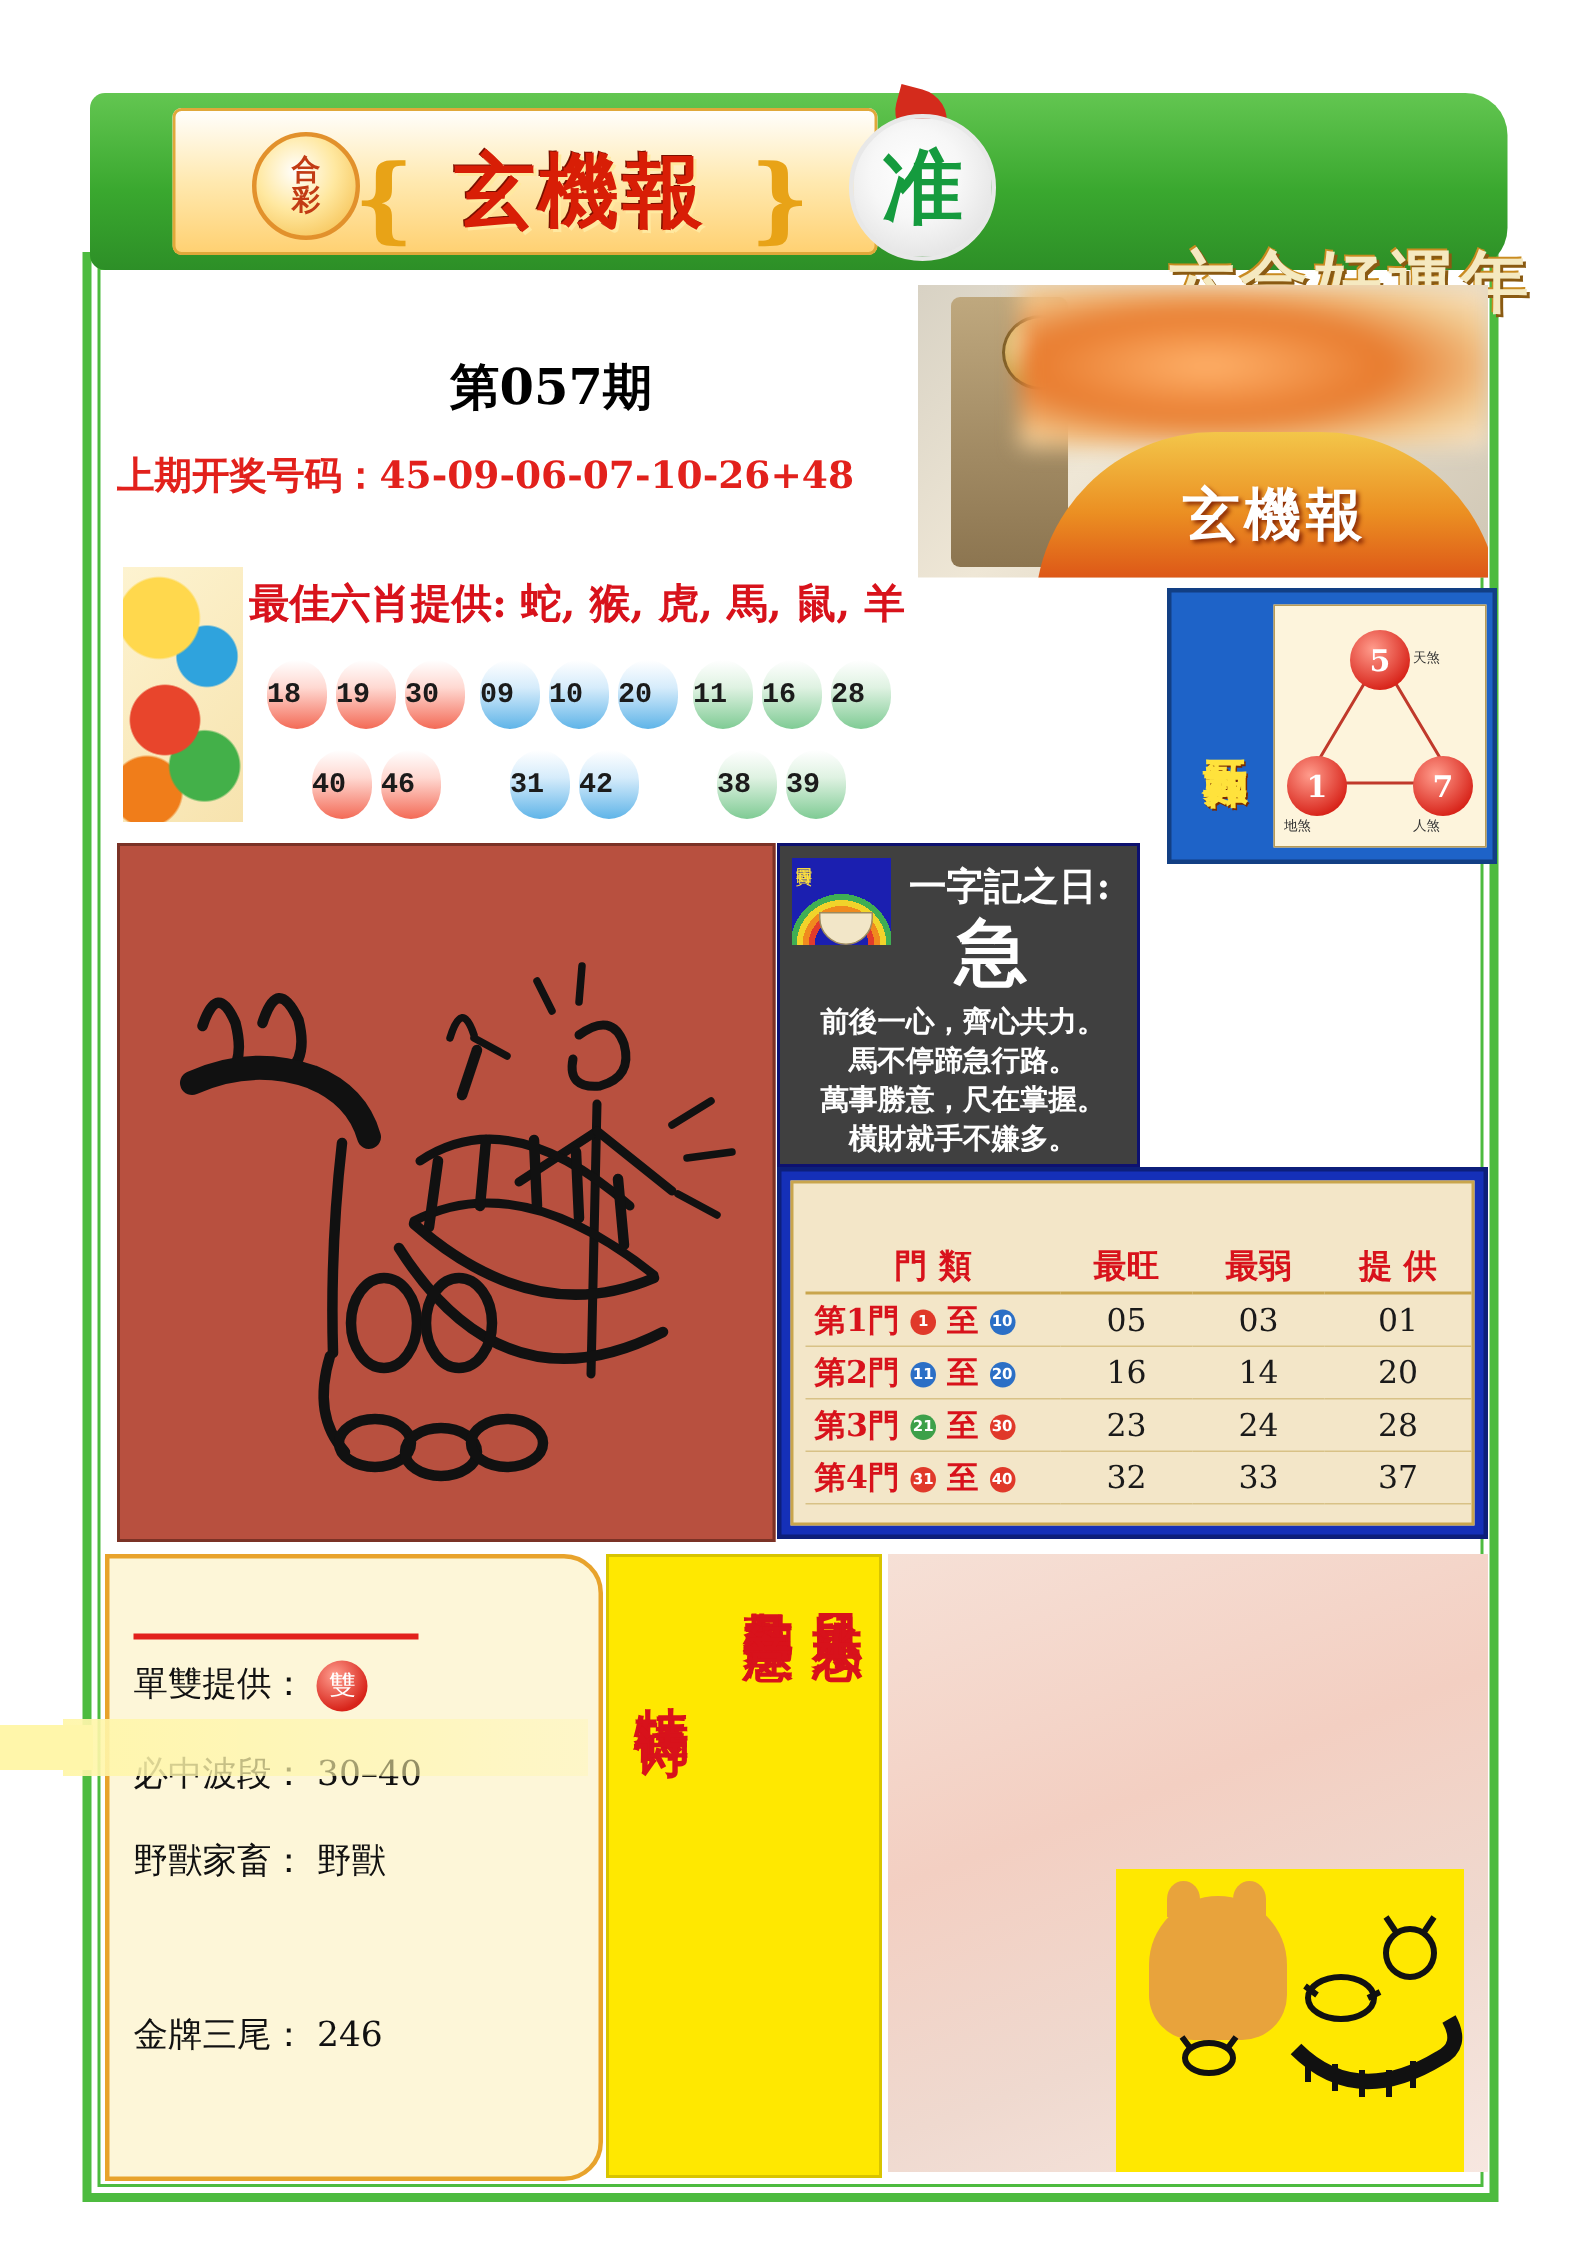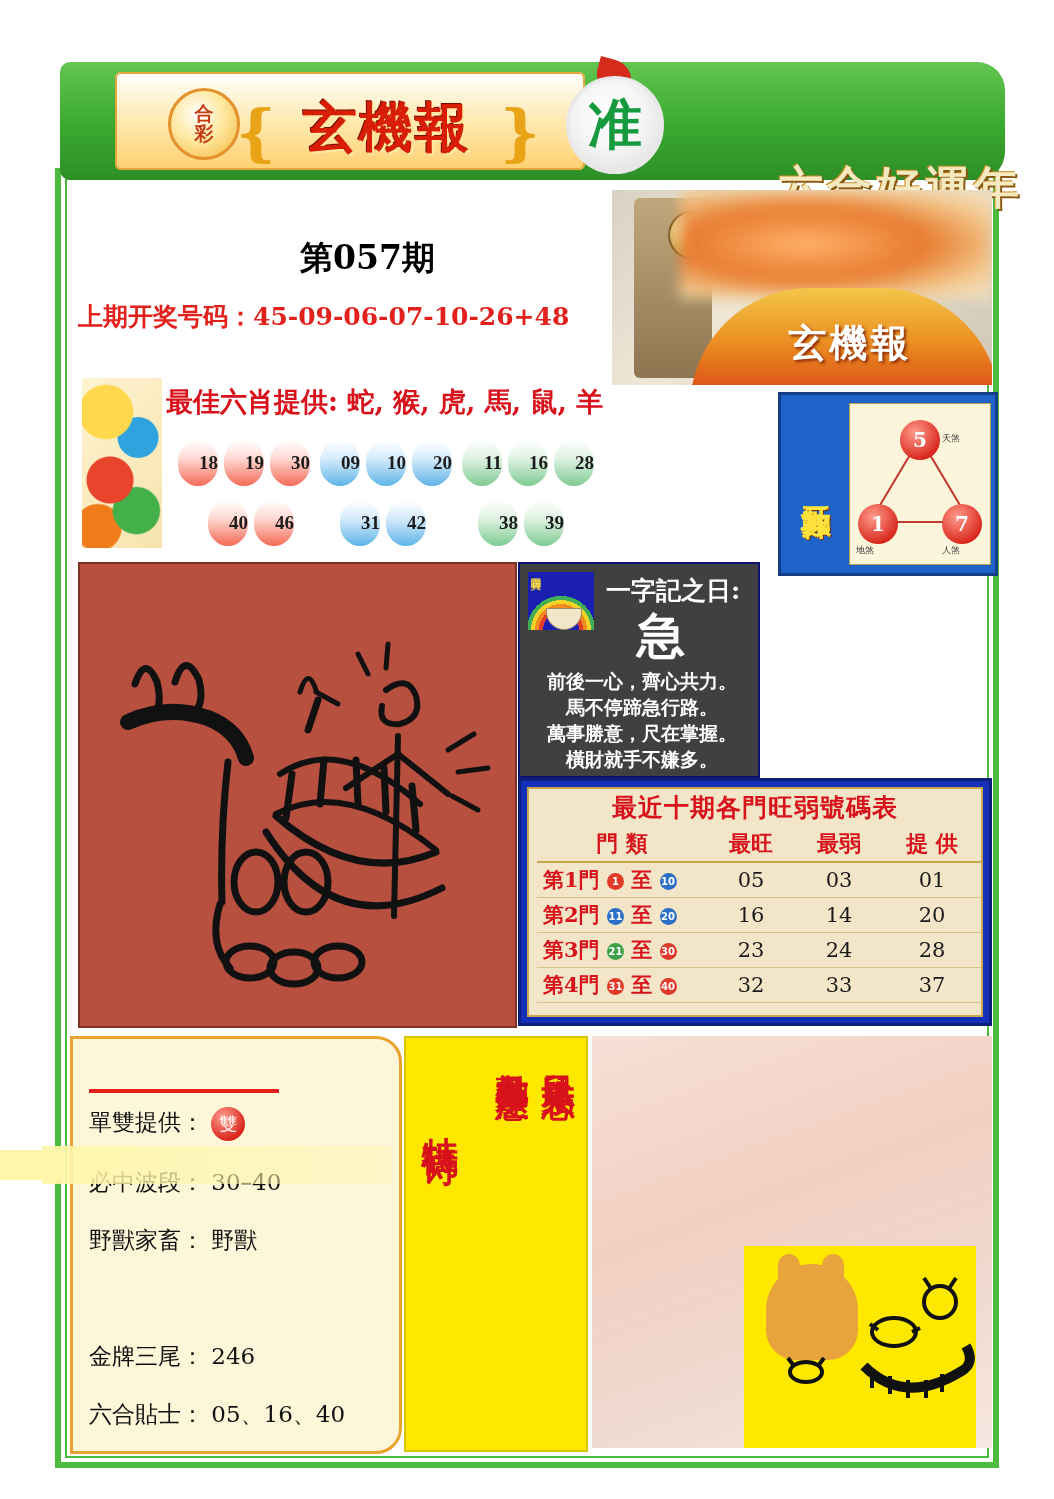--- a/index.html
+++ b/index.html
@@ -141,22 +141,22 @@
       linear-gradient(135deg,#fdf3d0,#f7e3ae);
   }
   .zodiac-line{
     position:absolute;left:166px;top:384px;width:430px;height:38px;
     font-family:"DejaVu Serif","Liberation Serif",serif;
     font-size:27px;font-weight:bold;color:#d8121b;white-space:nowrap;text-align:right;
   }
   .balls-area{position:absolute;left:178px;top:440px;width:420px;height:110px;}
   .ball{
     position:absolute;width:40px;height:46px;border-radius:50%/46%;
-    text-align:right;line-height:46px;font-size:19px;font-weight:bold;color:#1b1b1b;
-    font-family:Liberation Serif, serif;
+    text-align:left;line-height:46px;font-size:19px;font-weight:bold;color:#1b1b1b;
+    font-family:Liberation Mono, monospace;
   }
   .b-red{background:linear-gradient(180deg,#ffffff 0%,#ffd9d2 40%,#f36a56 100%);}
   .b-blue{background:linear-gradient(180deg,#ffffff 0%,#d6ecfb 40%,#5fb4e8 100%);}
   .b-green{background:linear-gradient(180deg,#ffffff 0%,#dff2e2 40%,#7fcb94 100%);}
 
   
   .sanyuan{
     position:absolute;left:778px;top:392px;width:214px;height:178px;
     background:#1e63c8;border:3px solid #123f84;
   }
@@ -448,21 +448,20 @@
   <div class="ow-lines">
     <div>前後一心，齊心共力。</div>
     <div>馬不停蹄急行路。</div>
     <div>萬事勝意，尺在掌握。</div>
     <div>橫財就手不嫌多。</div>
   </div>
 </div>
 
 <div class="tenper">
   <div class="tenper-inner">
-    <div class="tenper-title">最近十期各門旺弱號碼表</div>
     <table class="tp-table">
       <tbody>
           <tr>
         <th style="width:170px">門 類</th>
         <th style="width:88px">最旺</th>
         <th style="width:88px">最弱</th>
         <th style="width:98px">提 供</th>
       </tr>
       <tr>
         <td class="mcol"><span>第1門</span> <span class="mini-ball mb-r">1</span> <span>至</span> <span class="mini-ball mb-b">10</span></td>
@@ -505,24 +504,20 @@
     <span>30–40</span>
   </div>
   <div class="prow" style="top:186px">
     <span>野獸家畜：</span>
     <span>野獸</span>
   </div>
   <div class="prow" style="top:302px">
     <span>金牌三尾：</span>
     <span>246</span>
   </div>
-  <div class="prow" style="top:360px">
-    <span>六合貼士：</span>
-    <span>05、16、40</span>
-  </div>
 </div>
 <div class="hilite-strip"></div>
 <div class="left-notch"></div>
 
 <div class="poem">
   <div class="poem-col poem-c1">鼠目寸光小人志</div>
   <div class="poem-col poem-c2">勸君凡事須注意</div>
   <div class="poem-col poem-c3">特碼诗</div>
 </div>
 

